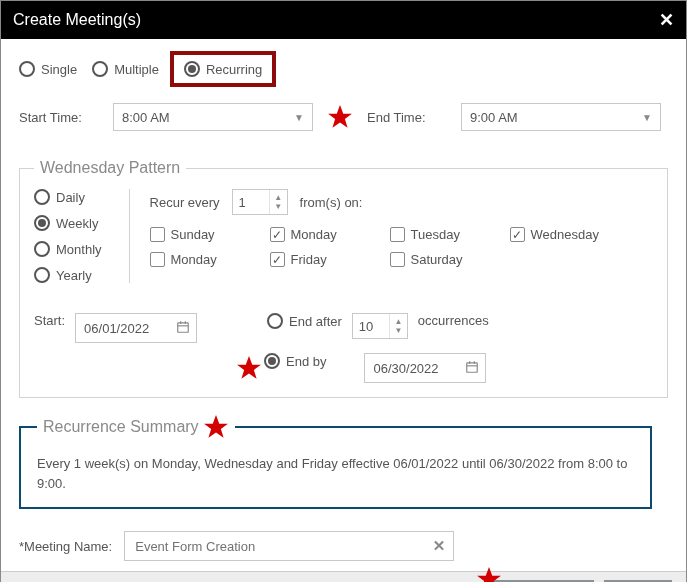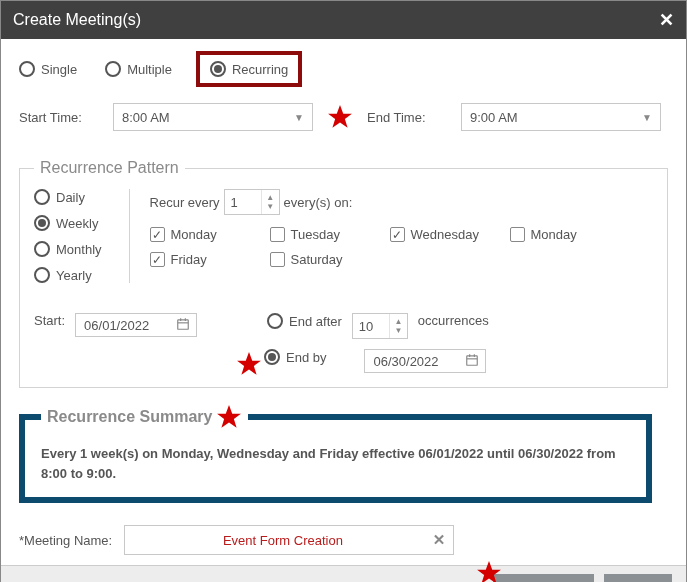--- a/index.html
+++ b/index.html
@@ -9,31 +9,31 @@
     font-size: 13px;
     color: #555;
     background: #fff;
   }
   .dialog {
     width: 687px;
     border: 1px solid #888;
     background: #fff;
   }
   .titlebar {
-    background: #404040;
+    background: #000000;
     color: #fff;
     font-size: 16px;
     padding: 8px 12px;
     display: flex;
     justify-content: space-between;
     align-items: center;
   }
   .titlebar .close { cursor: pointer; font-size:18px; font-weight:bold; }
   .content { padding: 14px 18px 10px 18px; }
-  .type-row { display:flex; align-items:center; gap:28px; margin:4px 0 22px 0; }
+  .type-row { display:flex; align-items:center; gap:15px; margin:4px 0 22px 0; }
   .radio {
     display:inline-flex; align-items:center; gap:6px; cursor:pointer;
   }
   .radio .circle {
     width:16px; height:16px; border:2px solid #555; border-radius:50%;
     display:inline-flex; align-items:center; justify-content:center;
   }
   .radio.selected .circle::after {
     content:""; width:8px; height:8px; background:#555; border-radius:50%;
   }
@@ -64,21 +64,21 @@
   }
   fieldset.pattern > legend, fieldset.summary > legend {
     color:#8a8a8a; font-size:16px; padding:0 6px;
   }
   .pattern-body { display:flex; }
   .freq-col {
     display:flex; flex-direction:column; gap:10px;
     padding-right:27px; border-right:1px solid #d3d3d3; margin-right:20px;
     min-width:90px;
   }
-  .rec-every { display:flex; align-items:center; gap:4px; margin-bottom:12px; }
+  .rec-every { display:flex; align-items:center; gap:12px; margin-bottom:12px; }
   .spinner {
     display:inline-flex; align-items:center;
     border:1px solid #c8c8c8; height:26px;
   }
   .spinner input {
     border:none; width:36px; height:24px; padding:0 6px; font-size:13px; color:#555;
     outline: none;
   }
   .spinner .arrows {
     width:18px; height:24px; border-left:1px solid #e4e4e4;
@@ -94,36 +94,36 @@
     width:15px; height:15px; border:1.5px solid #888; border-radius:2px;
     display:inline-flex; align-items:center; justify-content:center;
     color:#555;
   }
   .chk.checked .box::after { content:"✓"; font-size:12px; }
   .range-row {
     display:flex; align-items:flex-start; gap:10px; margin-top:18px;
   }
   .dateinput {
     display:flex; align-items:center; border:1px solid #c8c8c8;
-    height:24px; padding:0 6px; gap:8px; background:#fff;
+    height:30px; padding:0 6px; gap:8px; background:#fff;
   }
   .dateinput input { border:none; width:86px; font-size:13px; color:#555; outline:none; }
   .cal-icon { width:14px; color:#888; }
   fieldset.summary {
-    border:6px solid #0c4a6e; padding:14px 16px; margin:16px 16px 22px 0;font-weight:bold;
+    border:2px solid #0c4a6e; padding:14px 16px; margin:16px 16px 22px 0;
   }
   .summary-text { line-height:1.5; }
   .name-row { display:flex; align-items:center; gap:12px; }
   .name-row label::before { content:"*"; }
   .textinput {
     display:flex; align-items:center; border:1px solid #c8c8c8;
     height:30px; padding:0 8px; width:330px; justify-content:space-between;
     background:#fff;
   }
-  .textinput input { border:none; flex:1; font-size:13px; color:#b91c1c; outline:none;text-align:center; }
+  .textinput input { border:none; flex:1; font-size:13px; color:#737373; outline:none; }
   .textinput .clear { color:#888; cursor:pointer; font-size:15px; font-weight:bold; }
   .footer {
     background:#ededed; border-top:1px solid #ccc;
     padding:8px 14px; display:flex; justify-content:flex-end; gap:10px;
     position:relative;
   }
   .btn {
     background:#8b9094; color:#fff; border:none;
     padding:7px 14px; font-size:13px; cursor:pointer;
   }
@@ -171,21 +171,21 @@
           </svg>
       </span>
       <label>End Time:</label>
       <div class="select">
         <span>9:00 AM</span>
         <span class="caret">▼</span>
       </div>
     </div>
 
     <fieldset class="pattern">
-      <legend>Recurrence Pattern</legend>
+      <legend>Wednesday Pattern</legend>
       <div class="pattern-body">
         <div class="freq-col">
           <span class="radio">
               <span class="circle"></span>
               <span>Daily</span>
             </span>
           <span class="radio selected">
               <span class="circle"></span>
               <span>Weekly</span>
             </span>
@@ -198,23 +198,27 @@
               <span>Yearly</span>
             </span>
         </div>
         <div>
           <div class="rec-every">
             <span>Recur every</span>
             <span class="spinner">
               <input value="1" style="">
               <span class="arrows">▲<br>▼</span>
             </span>
-            <span>every(s) on:</span>
+            <span>from(s) on:</span>
           </div>
           <div class="days">
+            <span class="chk">
+                <span class="box"></span>
+                <span>Sunday</span>
+              </span>
             <span class="chk checked">
                 <span class="box"></span>
                 <span>Monday</span>
               </span>
             <span class="chk">
                 <span class="box"></span>
                 <span>Tuesday</span>
               </span>
             <span class="chk checked">
                 <span class="box"></span>

